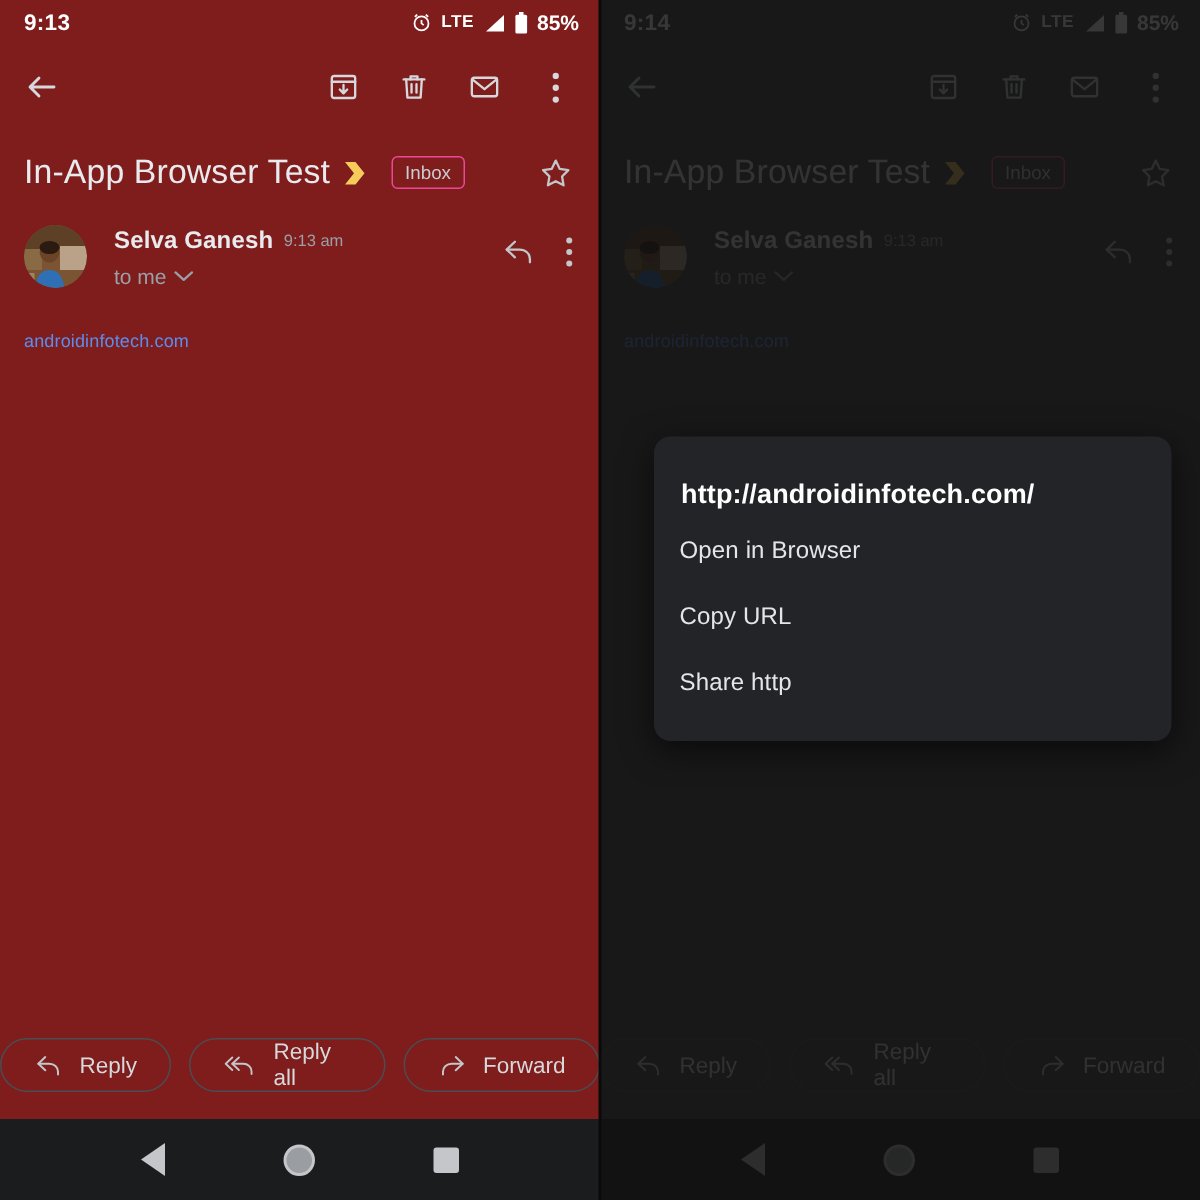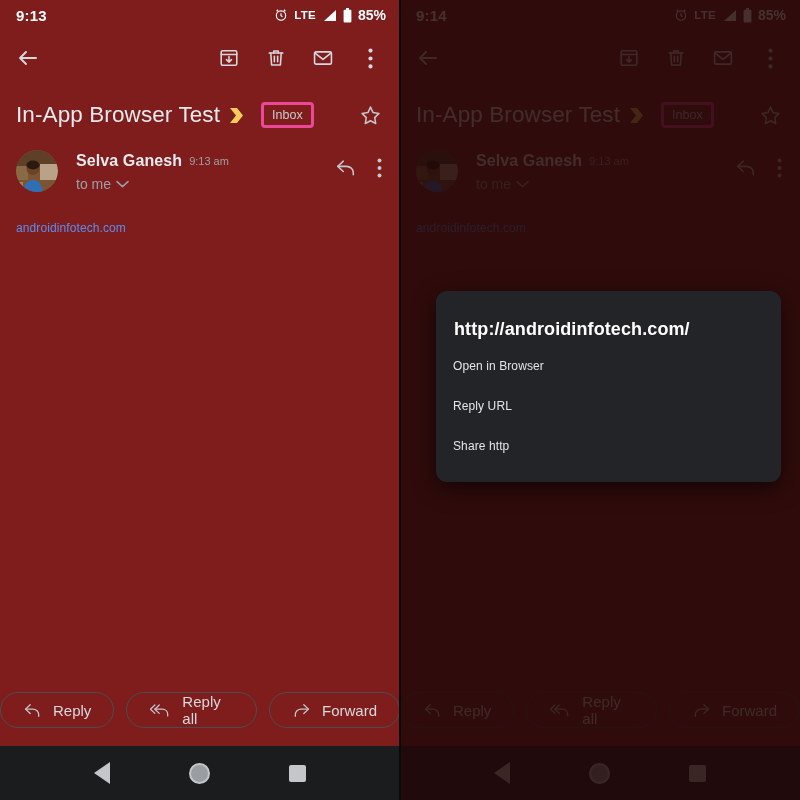--- a/index.html
+++ b/index.html
@@ -3,21 +3,21 @@
 <meta charset="utf-8">
 <style>
   * { margin:0; padding:0; box-sizing:border-box; }
   html,body { width:800px; height:800px; background:#0b0b0c; overflow:hidden;
               font-family:"Liberation Sans", sans-serif; }
 
   .stage { position:relative; width:800px; height:800px; display:flex; }
 
   .panel { position:relative; width:400px; height:800px; overflow:hidden;
            background:#7f1d1d; }
-  .panel.right { background:#7f1d1d; }
+  .panel.right { background:#404040; }
 
   
   .panel.right .dimmable { opacity:0.42; }
   .panel.right::after{
     content:""; position:absolute; inset:0; background:#000; opacity:0.62;
     pointer-events:none; z-index:5;
   }
 
   .divider{ position:absolute; left:399px; top:0; width:2px; height:800px;
             background:#0a0a0b; z-index:30; }
@@ -36,21 +36,21 @@
   .tb-actions{ margin-left:auto; display:flex; align-items:center; gap:19px;
                padding-right:4px; }
   .tb-btn{ width:28px; height:28px; display:flex; align-items:center;
            justify-content:center; }
 
   
   .subject-row{ display:flex; align-items:center; padding:16px 14px 6px 16px; }
   .subject{ font-size:22.5px; color:#e8eaed; font-weight:400; letter-spacing:.1px;
             white-space:nowrap; }
   .imp-chevron{ margin-left:9px; display:flex; align-items:center; }
-  .label-chip{ margin-left:12px; border:3px solid #ec4899; border-radius:4px;
+  .label-chip{ margin-left:12px; border:1px solid #ec4899; border-radius:4px;
                padding:2.5px 8px 3px; font-size:12.5px; color:#c9ccd1; }
   .star{ margin-left:auto; display:flex; align-items:center; padding-right:4px; }
 
   
   .sender-row{ display:flex; align-items:flex-start; padding:16px 14px 0 16px; }
   .avatar{ width:42px; height:42px; border-radius:50%; flex:0 0 auto;
            overflow:hidden; position:relative; background:#6b4a2f; }
   .sender-meta{ margin-left:18px; padding-top:2px; }
   .sender-line{ display:flex; align-items:center; gap:7px; }
   .sender-name{ font-size:16px; color:#e8eaed; font-weight:bold; letter-spacing:.1px; }
@@ -80,21 +80,21 @@
   .nav-home{ width:21px; height:21px; border-radius:50%; border:2px solid #c4c6c9;
              background:#9a9da1; }
   .nav-recents{ width:17px; height:17px; background:#c4c6c9; border-radius:2px; }
 
   
   .dialog{ position:absolute; left:36px; top:291px; width:345px;
            background:#232427; border-radius:11px; z-index:20;
            box-shadow:0 6px 22px rgba(0,0,0,.6); padding:18px 0 16px; }
   .dlg-title{ font-size:18px; color:#ffffff; font-weight:bold;
               padding:10px 16px 6px 18px; letter-spacing:.1px; }
-  .dlg-item{ font-size:12px; color:#e3e5e8; padding:13px 16px 13px 17px;
+  .dlg-item{ font-size:16px; color:#e3e5e8; padding:13px 16px 13px 17px;
              letter-spacing:.1px; }
 </style>
 </head>
 <body>
 
 <div class="stage">
 
   <div class="panel left">
 
     <div class="statusbar">
@@ -440,17 +440,17 @@
 
     <div class="navbar dimmable">
       <span class="nav-back"></span>
       <span class="nav-home"></span>
       <span class="nav-recents"></span>
     </div>
 
     <div class="dialog" style="z-index:20;">
       <div class="dlg-title">http://androidinfotech.com/</div>
       <div class="dlg-item">Open in Browser</div>
-      <div class="dlg-item">Reply URL</div>
+      <div class="dlg-item">Copy URL</div>
       <div class="dlg-item">Share http</div>
     </div>
   </div>
 </div>
 
 </body></html>

